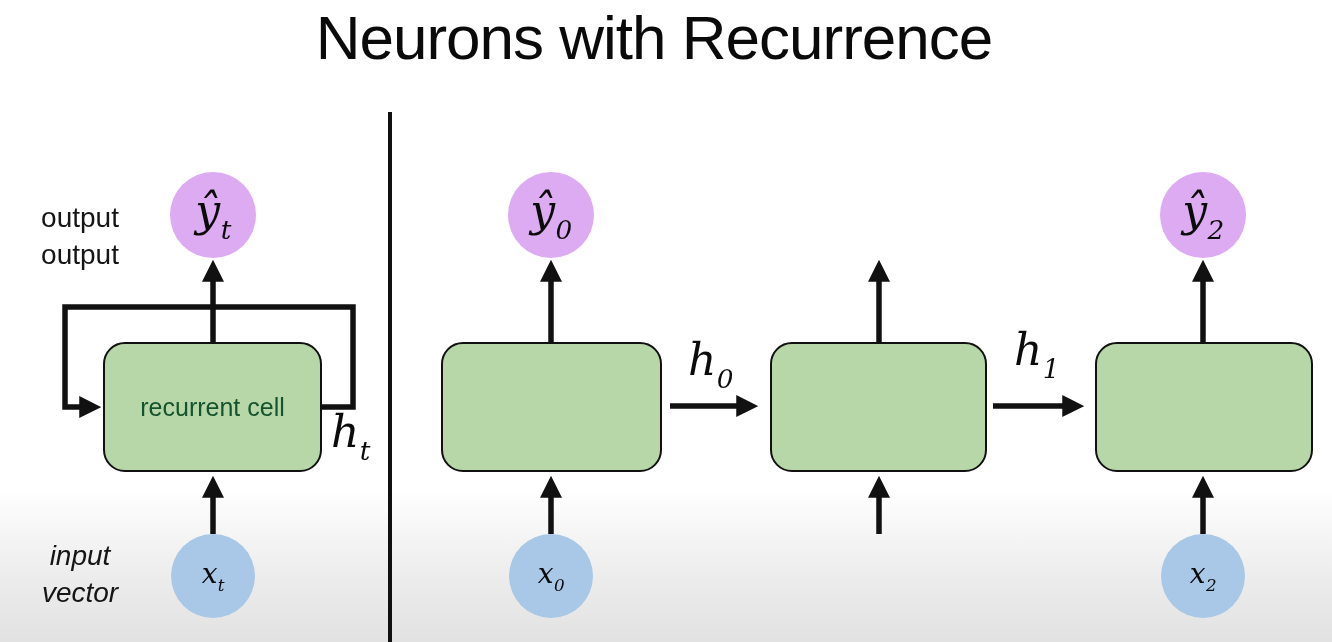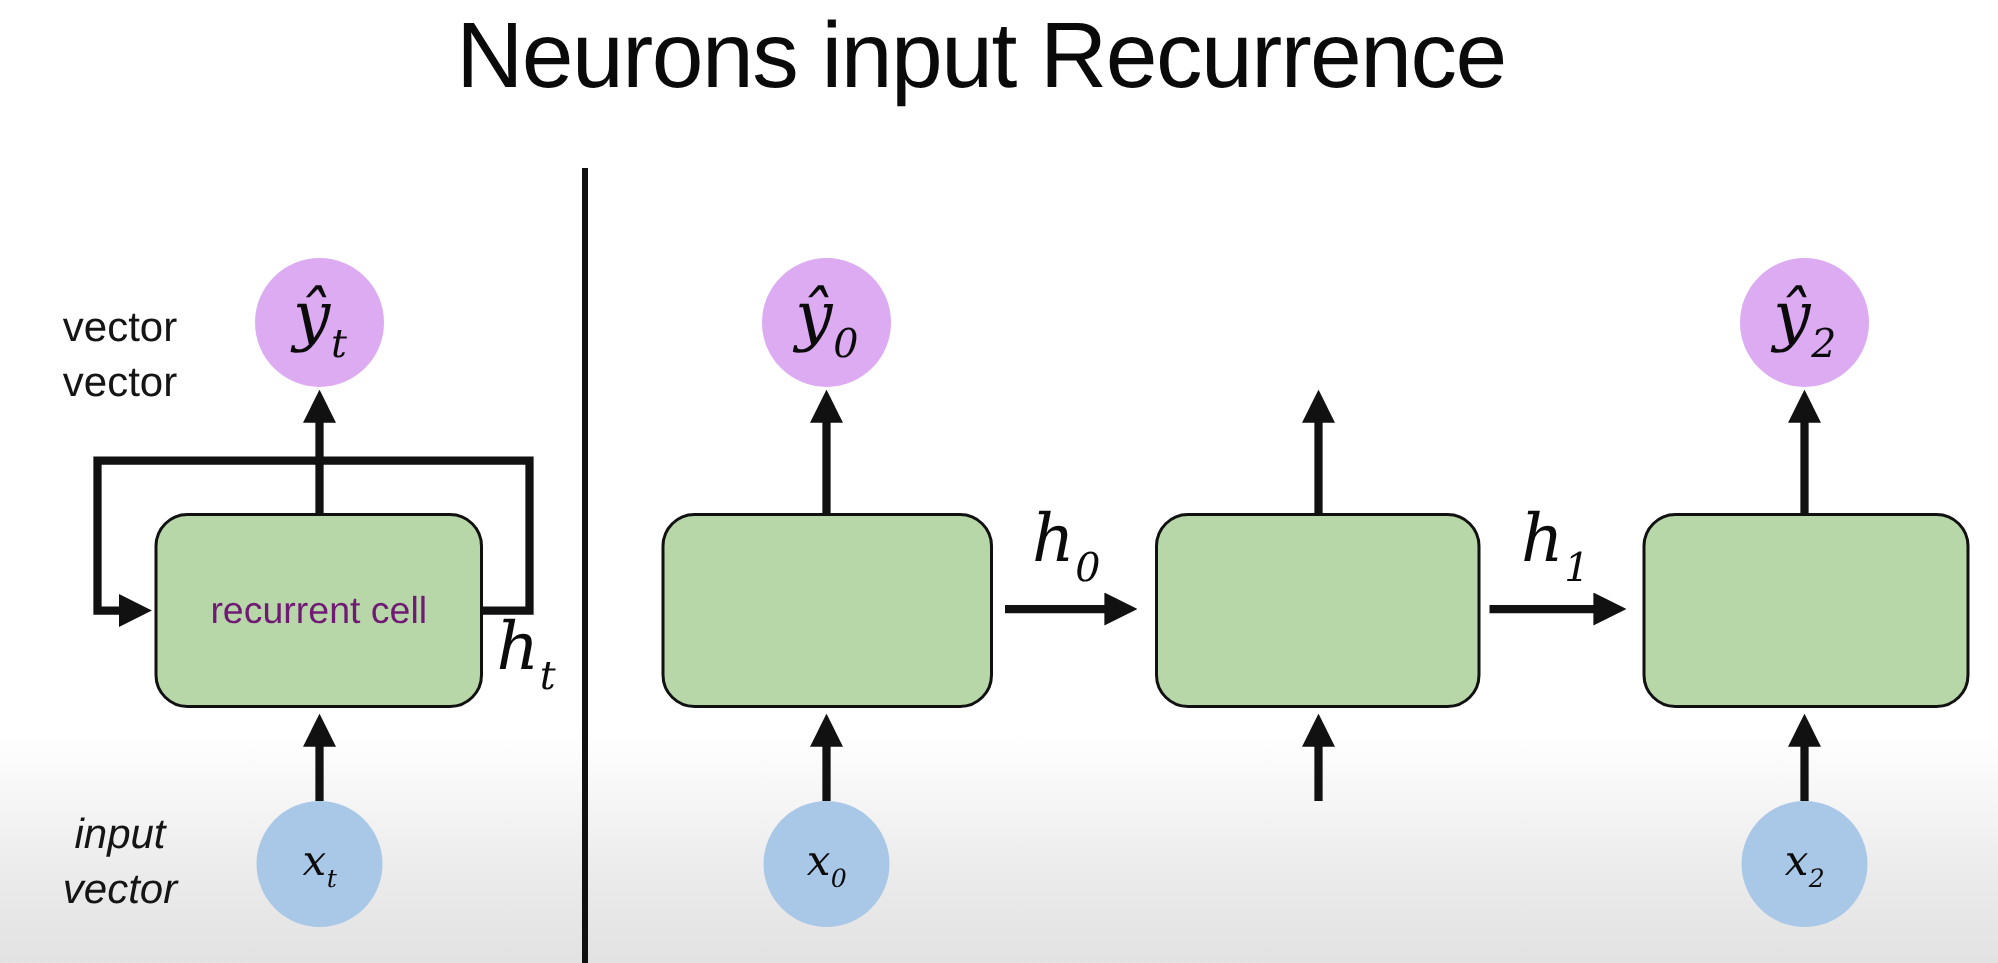--- a/index.html
+++ b/index.html
@@ -27,21 +27,21 @@
     display:flex;align-items:center;justify-content:center;
   }
   .node.out{width:86px;height:86px;background:#dcabf2;text-align:center;}
   .node.inp{width:84px;height:84px;background:#a9c7e6;}
   .cellbox{
     position:absolute;top:342px;height:130px;
     background:#b7d7a9;border:2.5px solid #111;border-radius:22px;
     box-sizing:border-box;
     display:flex;align-items:center;justify-content:center;
   }
-  .cellbox .cell-label{font-size:25px;color:#701a75;}
+  .cellbox .cell-label{font-size:25px;color:#14532d;}
   .math{
     font-family:"DejaVu Serif","Liberation Serif",serif;
     font-style:italic;line-height:1;white-space:nowrap;
   }
   .math sub{
     font-size:60%;font-style:italic;line-height:1;
     position:relative;bottom:-0.12em;left:0.02em;
   }
   .nodelbl{font-size:44px;}
   .node.inp .nodelbl{font-size:28px;}
@@ -74,25 +74,25 @@
     <line x1="879" y1="342" x2="879" y2="279" stroke="#111" stroke-width="5.5" marker-end="url(#arr)"></line>
     <line x1="879" y1="534" x2="879" y2="495" stroke="#111" stroke-width="5.5" marker-end="url(#arr)"></line>
 
     <line x1="1203" y1="342" x2="1203" y2="279" stroke="#111" stroke-width="5.5" marker-end="url(#arr)"></line>
     <line x1="1203" y1="534" x2="1203" y2="495" stroke="#111" stroke-width="5.5" marker-end="url(#arr)"></line>
 
     <line x1="670" y1="406" x2="739" y2="406" stroke="#111" stroke-width="5.5" marker-end="url(#arr)"></line>
     <line x1="993" y1="406" x2="1065" y2="406" stroke="#111" stroke-width="5.5" marker-end="url(#arr)"></line>
   </svg>
 
-  <h1 class="title">Neurons input Recurrence</h1>
+  <h1 class="title">Neurons with Recurrence</h1>
 
   <div class="divider"></div>
 
-  <div class="caption" style="left:15px;top:200px;">vector vector</div>
+  <div class="caption" style="left:15px;top:200px;">output output</div>
 
   <div class="node out" style="left:170px;top:172px;">
     <span class="math nodelbl"><span>ŷ</span><sub>t</sub></span>
   </div>
 
   <div class="cellbox" style="left:103px;width:219px;">
     <span class="cell-label">recurrent cell</span>
   </div>
 
   <div class="math hlabel" style="left:331px;top:410px;"><span>h</span><sub>t</sub></div>
@@ -108,21 +108,21 @@
   </div>
   <div class="cellbox" style="left:441px;width:221px;"></div>
   <div class="node inp" style="left:509px;top:534px;">
     <span class="math nodelbl"><span>x</span><sub>0</sub></span>
   </div>
 
   <div class="math hlabel" style="left:688px;top:338px;"><span>h</span><sub>0</sub></div>
 
   <div class="cellbox" style="left:770px;width:217px;"></div>
 
-  <div class="math hlabel" style="left:1014px;top:338px;"><span>h</span><sub>1</sub></div>
+  <div class="math hlabel" style="left:1014px;top:328px;"><span>h</span><sub>1</sub></div>
 
   <div class="node out" style="left:1160px;top:172px;">
     <span class="math nodelbl"><span>ŷ</span><sub>2</sub></span>
   </div>
   <div class="cellbox" style="left:1095px;width:218px;"></div>
   <div class="node inp" style="left:1161px;top:534px;">
     <span class="math nodelbl"><span>x</span><sub>2</sub></span>
   </div>
 
 </div>

